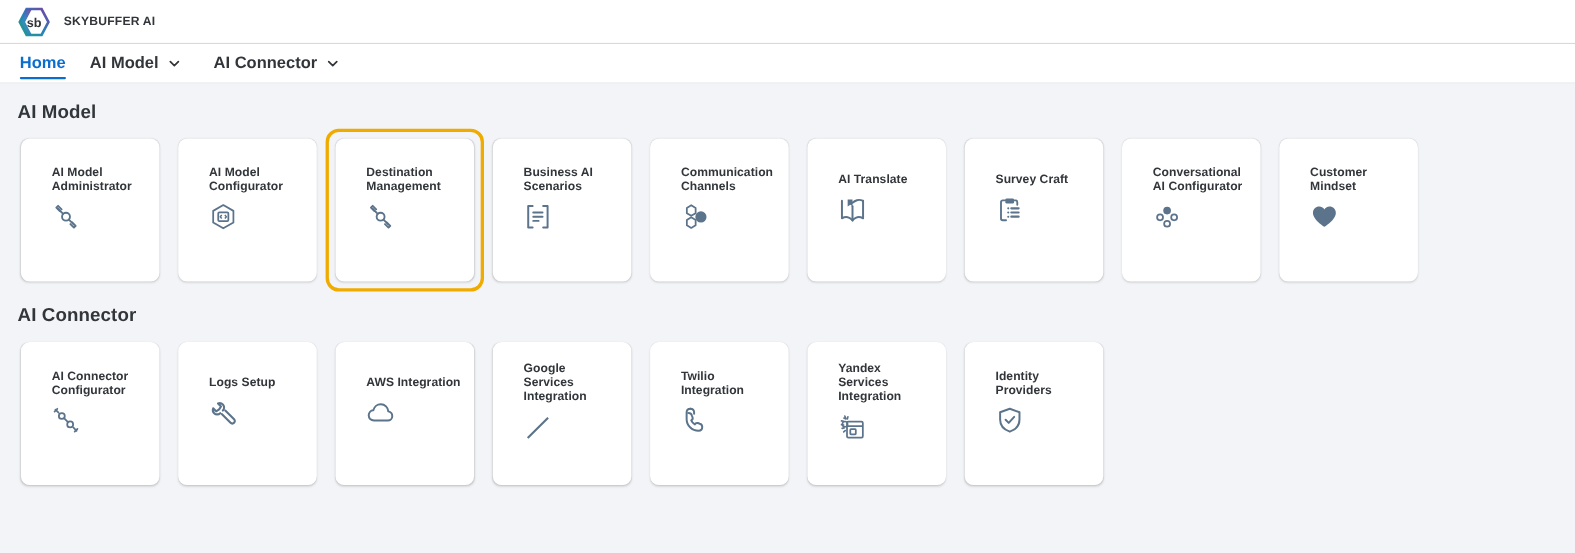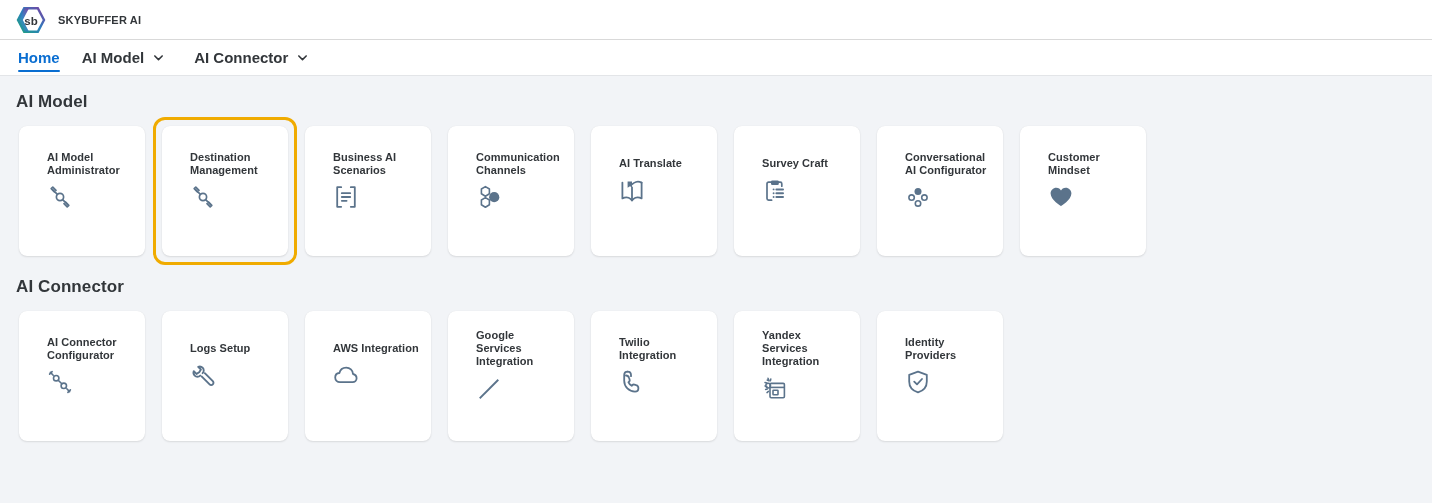--- a/index.html
+++ b/index.html
@@ -201,20 +201,33 @@
               <svg width="26" height="26" viewBox="0 0 26 26" fill="none" stroke="currentColor" stroke-width="1.7" stroke-linecap="round" stroke-linejoin="round">
                 <circle cx="13" cy="13" r="3.6"></circle>
                 <path d="M15.6 15.6 L20.2 20.2"></path>
                 <path d="M10.4 10.4 L5.8 5.8"></path>
                 <path d="M18.6 18.1 L21.8 21.3 L20.2 22.9 L17 19.7"></path>
                 <path d="M7.4 7.9 L4.2 4.7 L5.8 3.1 L9 6.3"></path>
               </svg>
             </div>
           </div>
         </div>
+        <div class="tile-wrap">
+          <div class="tile">
+            <div class="tile-title">AI Model Configurator</div>
+            <div class="tile-icon">
+              <svg width="26" height="26" viewBox="0 0 26 26" fill="none" stroke="currentColor" stroke-width="1.6" stroke-linejoin="round">
+                <path d="M13 2.4 L22.2 7.7 L22.2 18.3 L13 23.6 L3.8 18.3 L3.8 7.7 Z"></path>
+                <rect x="8.4" y="9" width="9.2" height="8" rx="1"></rect>
+                <path d="M11.6 11.4 L10.2 13 L11.6 14.6" stroke-width="1.3"></path>
+                <path d="M14.4 11.4 L15.8 13 L14.4 14.6" stroke-width="1.3"></path>
+              </svg>
+            </div>
+          </div>
+        </div>
         <div class="tile-wrap focused">
           <div class="tile">
             <div class="tile-title">Destination Management</div>
             <div class="tile-icon">
               <svg width="26" height="26" viewBox="0 0 26 26" fill="none" stroke="currentColor" stroke-width="1.7" stroke-linecap="round" stroke-linejoin="round">
                 <circle cx="13" cy="13" r="3.6"></circle>
                 <path d="M15.6 15.6 L20.2 20.2"></path>
                 <path d="M10.4 10.4 L5.8 5.8"></path>
                 <path d="M18.6 18.1 L21.8 21.3 L20.2 22.9 L17 19.7"></path>
                 <path d="M7.4 7.9 L4.2 4.7 L5.8 3.1 L9 6.3"></path>

